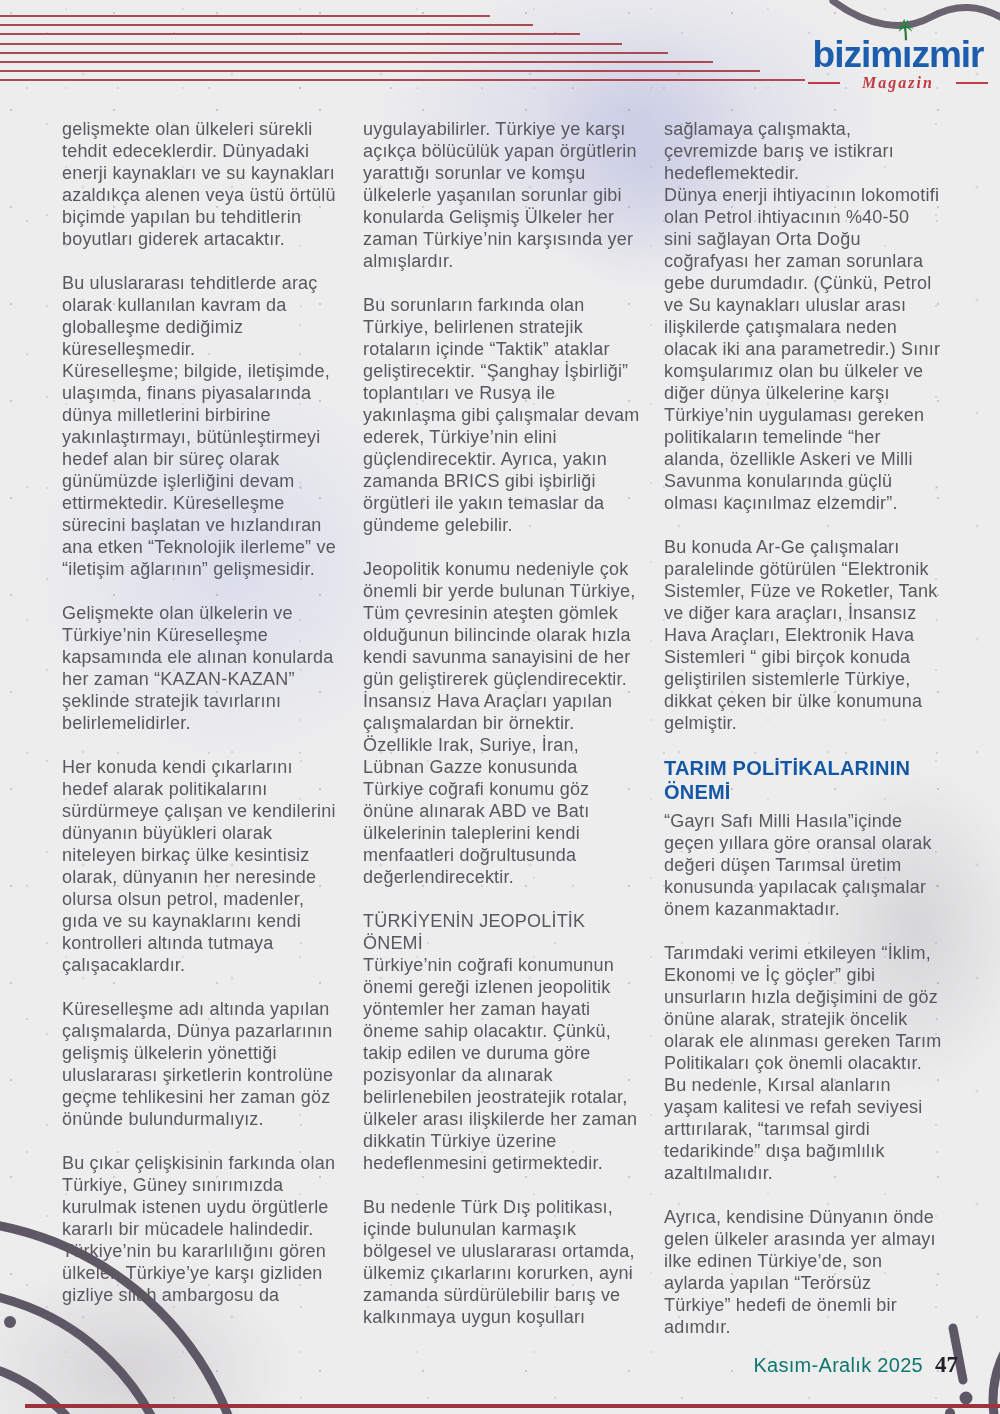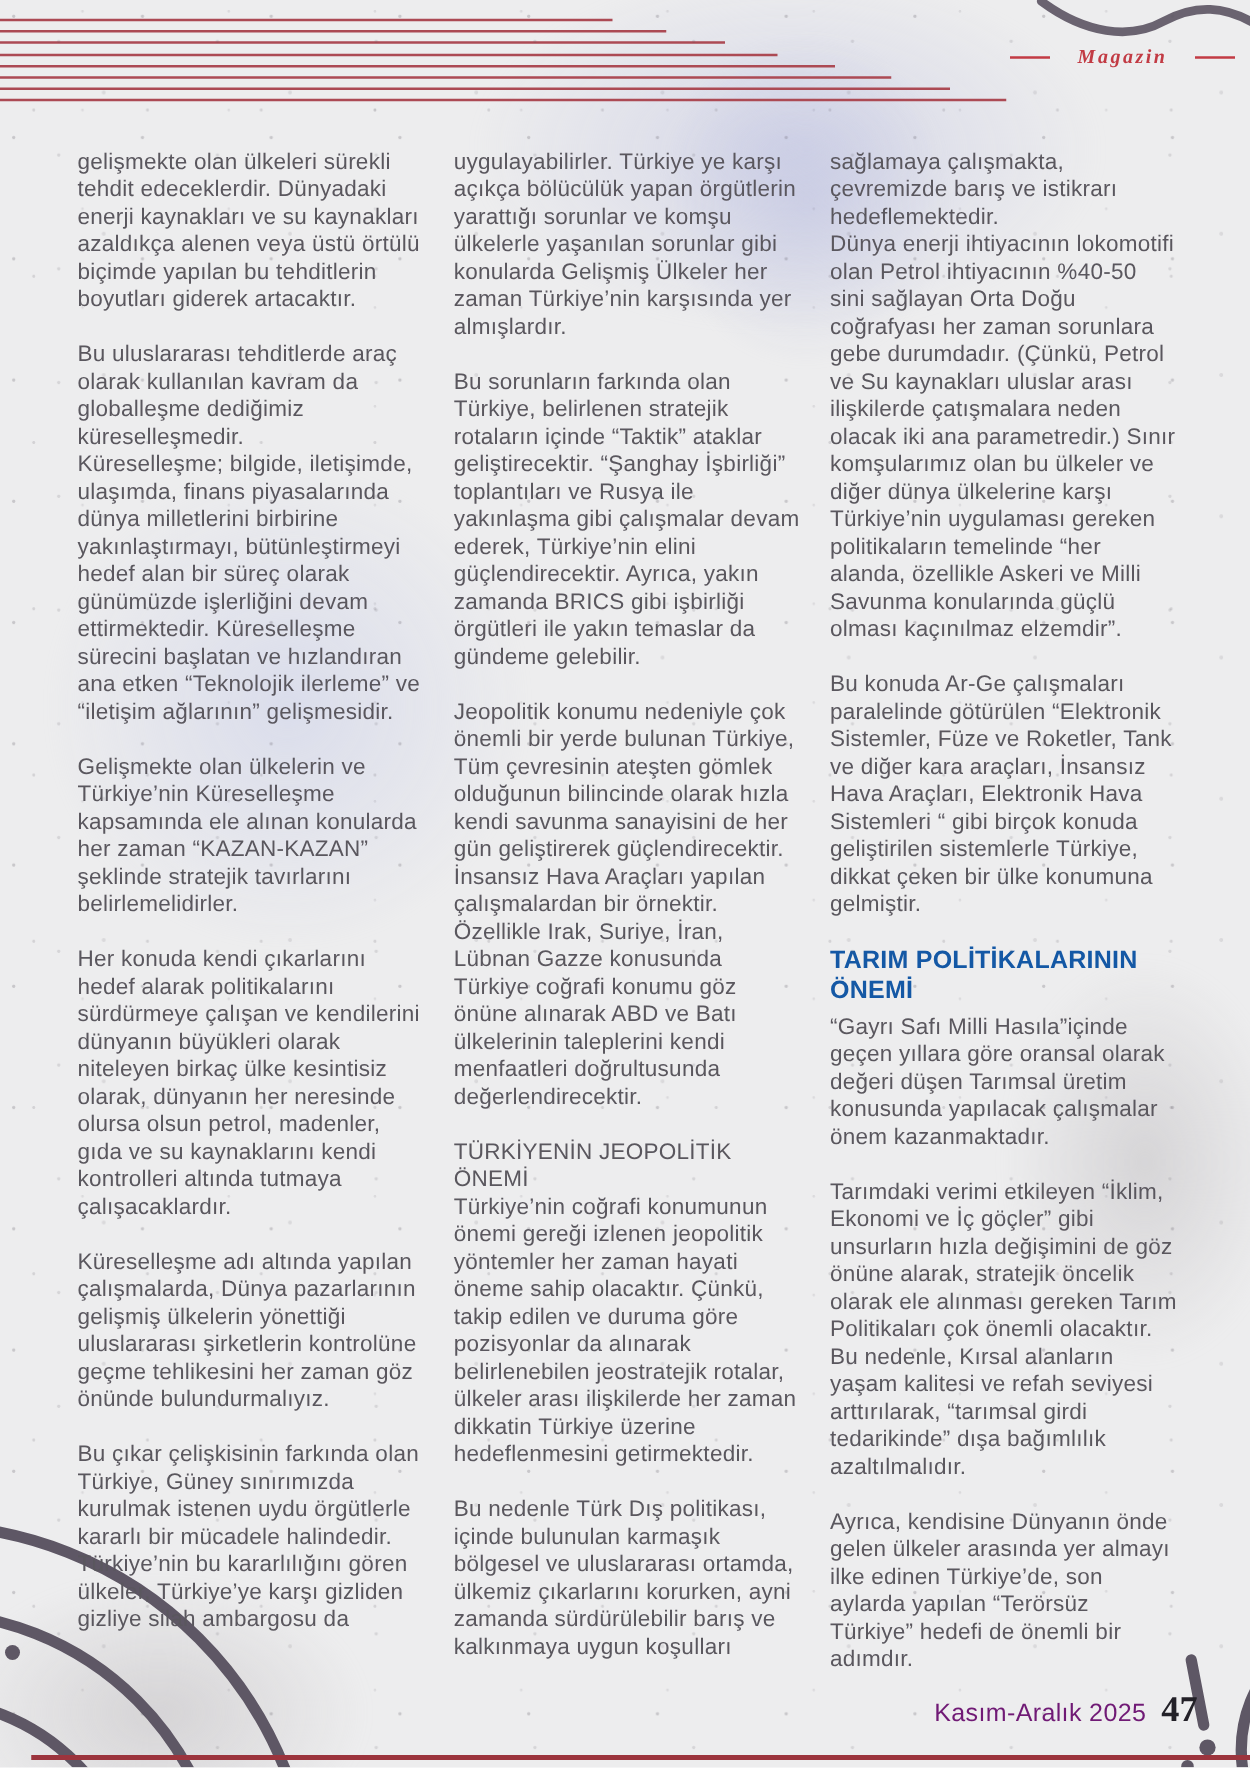--- a/index.html
+++ b/index.html
@@ -78,24 +78,24 @@
   .col-heading{
     margin:2px 0 6px 0;
     font-size:20px;line-height:24px;font-weight:800;
     color:#1458a5;letter-spacing:.2px;
   }
   
   .footer{
     position:absolute;left:0;top:1352px;width:958px;z-index:4;
     display:flex;justify-content:flex-end;align-items:baseline;gap:12px;
   }
-  .issue-date{font-size:20px;color:#701a75;letter-spacing:.3px;}
+  .issue-date{font-size:20px;color:#0f766e;letter-spacing:.3px;}
   .pageno{
     font-family:"Liberation Serif", serif;font-weight:700;
-    font-size:29px;color:#232128;
+    font-size:23px;color:#232128;
   }
   .bottom-rule{
     position:absolute;left:25px;right:0;top:1404px;height:4px;
     background:#9c343d;z-index:4;
   }
   .doodles{position:absolute;inset:0;z-index:1;pointer-events:none;}
 </style>
 </head>
 <body>
 
@@ -130,20 +130,31 @@
     <div class="hline" style="top:24px;width:533px;"></div>
     <div class="hline" style="top:33px;width:580px;"></div>
     <div class="hline" style="top:43px;width:622px;"></div>
     <div class="hline" style="top:52px;width:668px;"></div>
     <div class="hline" style="top:61px;width:713px;"></div>
     <div class="hline" style="top:70px;width:760px;"></div>
     <div class="hline" style="top:79px;width:805px;"></div>
   </div>
 
   <div class="logo">
+    <div class="logo-word">
+      <span>bizim</span><span class="logo-mid"><span>ı</span><svg class="palm" viewBox="0 0 24 26">
+          <path d="M12 25 C12 18 11.3 13 10.8 9" stroke="#2b7a36" stroke-width="2.6" fill="none"></path>
+          <path d="M11 9 C7 7 4 8 1.5 11.5 C6 10.2 9 10 11 9" fill="#1e8c3d"></path>
+          <path d="M11 9 C15 7 18 8 21.5 11.5 C17 10.2 13 10 11 9" fill="#1e8c3d"></path>
+          <path d="M11 9 C8 5 8 2.5 10 0 C11.2 3 11.5 6 11 9" fill="#1e8c3d"></path>
+          <path d="M11 9 C14 5 15 3 13.8 0.8 C12 3.2 11 6 11 9" fill="#1e8c3d"></path>
+          <path d="M11 9 C6.5 9.2 4.2 12 3.6 15 C7 12 9.5 10.4 11 9" fill="#17803a"></path>
+          <path d="M11 9 C15.8 9.2 18.3 12 19.3 15 C16 12 12.6 10.4 11 9" fill="#17803a"></path>
+        </svg></span><span>zmir</span>
+    </div>
     <div class="logo-sub">
       <span class="subline"></span>
       <span class="subtext">Magazin</span>
       <span class="subline"></span>
     </div>
   </div>
 
   <div class="content">
     <div class="col">
         <p class="col-para">gelişmekte olan ülkeleri sürekli tehdit edeceklerdir. Dünyadaki enerji kaynakları ve su kaynakları azaldıkça alenen veya üstü örtülü biçimde yapılan bu tehditlerin boyutları giderek artacaktır.</p>

